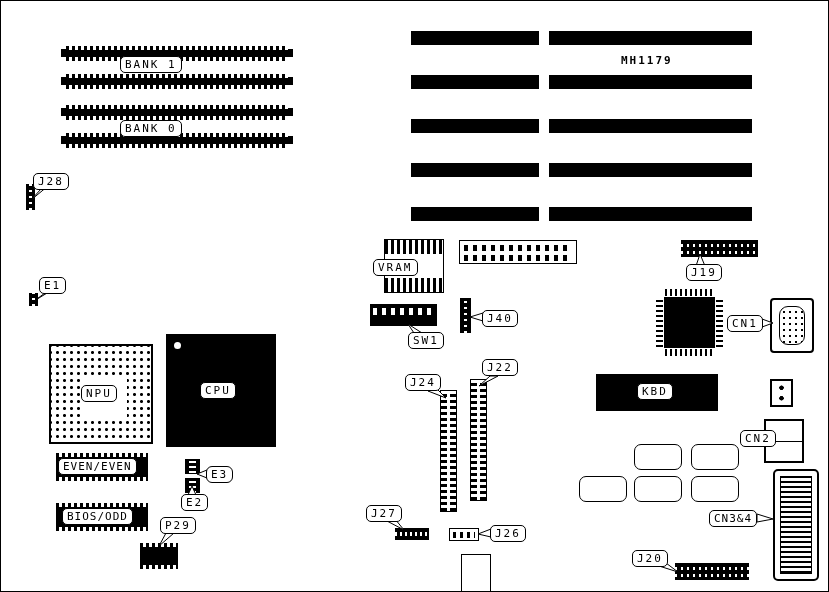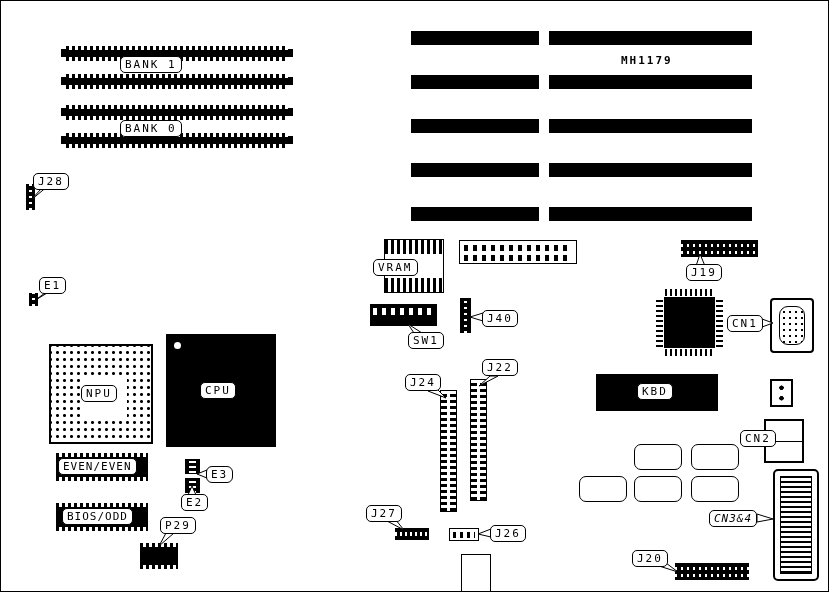--- a/index.html
+++ b/index.html
@@ -253,16 +253,16 @@
   <div class="callout" style="left:716px;top:429px;margin-left:23px;">CN2</div>
   <div class="callout ls1" style="left:57px;top:457px;">EVEN/EVEN</div>
   <div class="callout ls1" style="left:61px;top:507px;">BIOS/ODD</div>
   <div class="callout" style="left:205px;top:465px;border-radius:6px;">E3</div>
   <div class="callout" style="left:180px;top:493px;">E2</div>
   <div class="callout" style="left:159px;top:516px;">P29</div>
   <div class="callout" style="left:404px;top:373px;">J24</div>
   <div class="callout" style="left:481px;top:358px;">J22</div>
   <div class="callout" style="left:365px;top:504px;">J27</div>
   <div class="callout" style="left:489px;top:524px;">J26</div>
-  <div class="callout ls1" style="left:708px;top:509px;font-style:italic;">CN3&amp;4</div>
+  <div class="callout ls1" style="left:708px;top:509px;">CN3&amp;4</div>
   <div class="callout" style="left:631px;top:549px;">J20</div>
 
 </div>
 
 </body></html>

